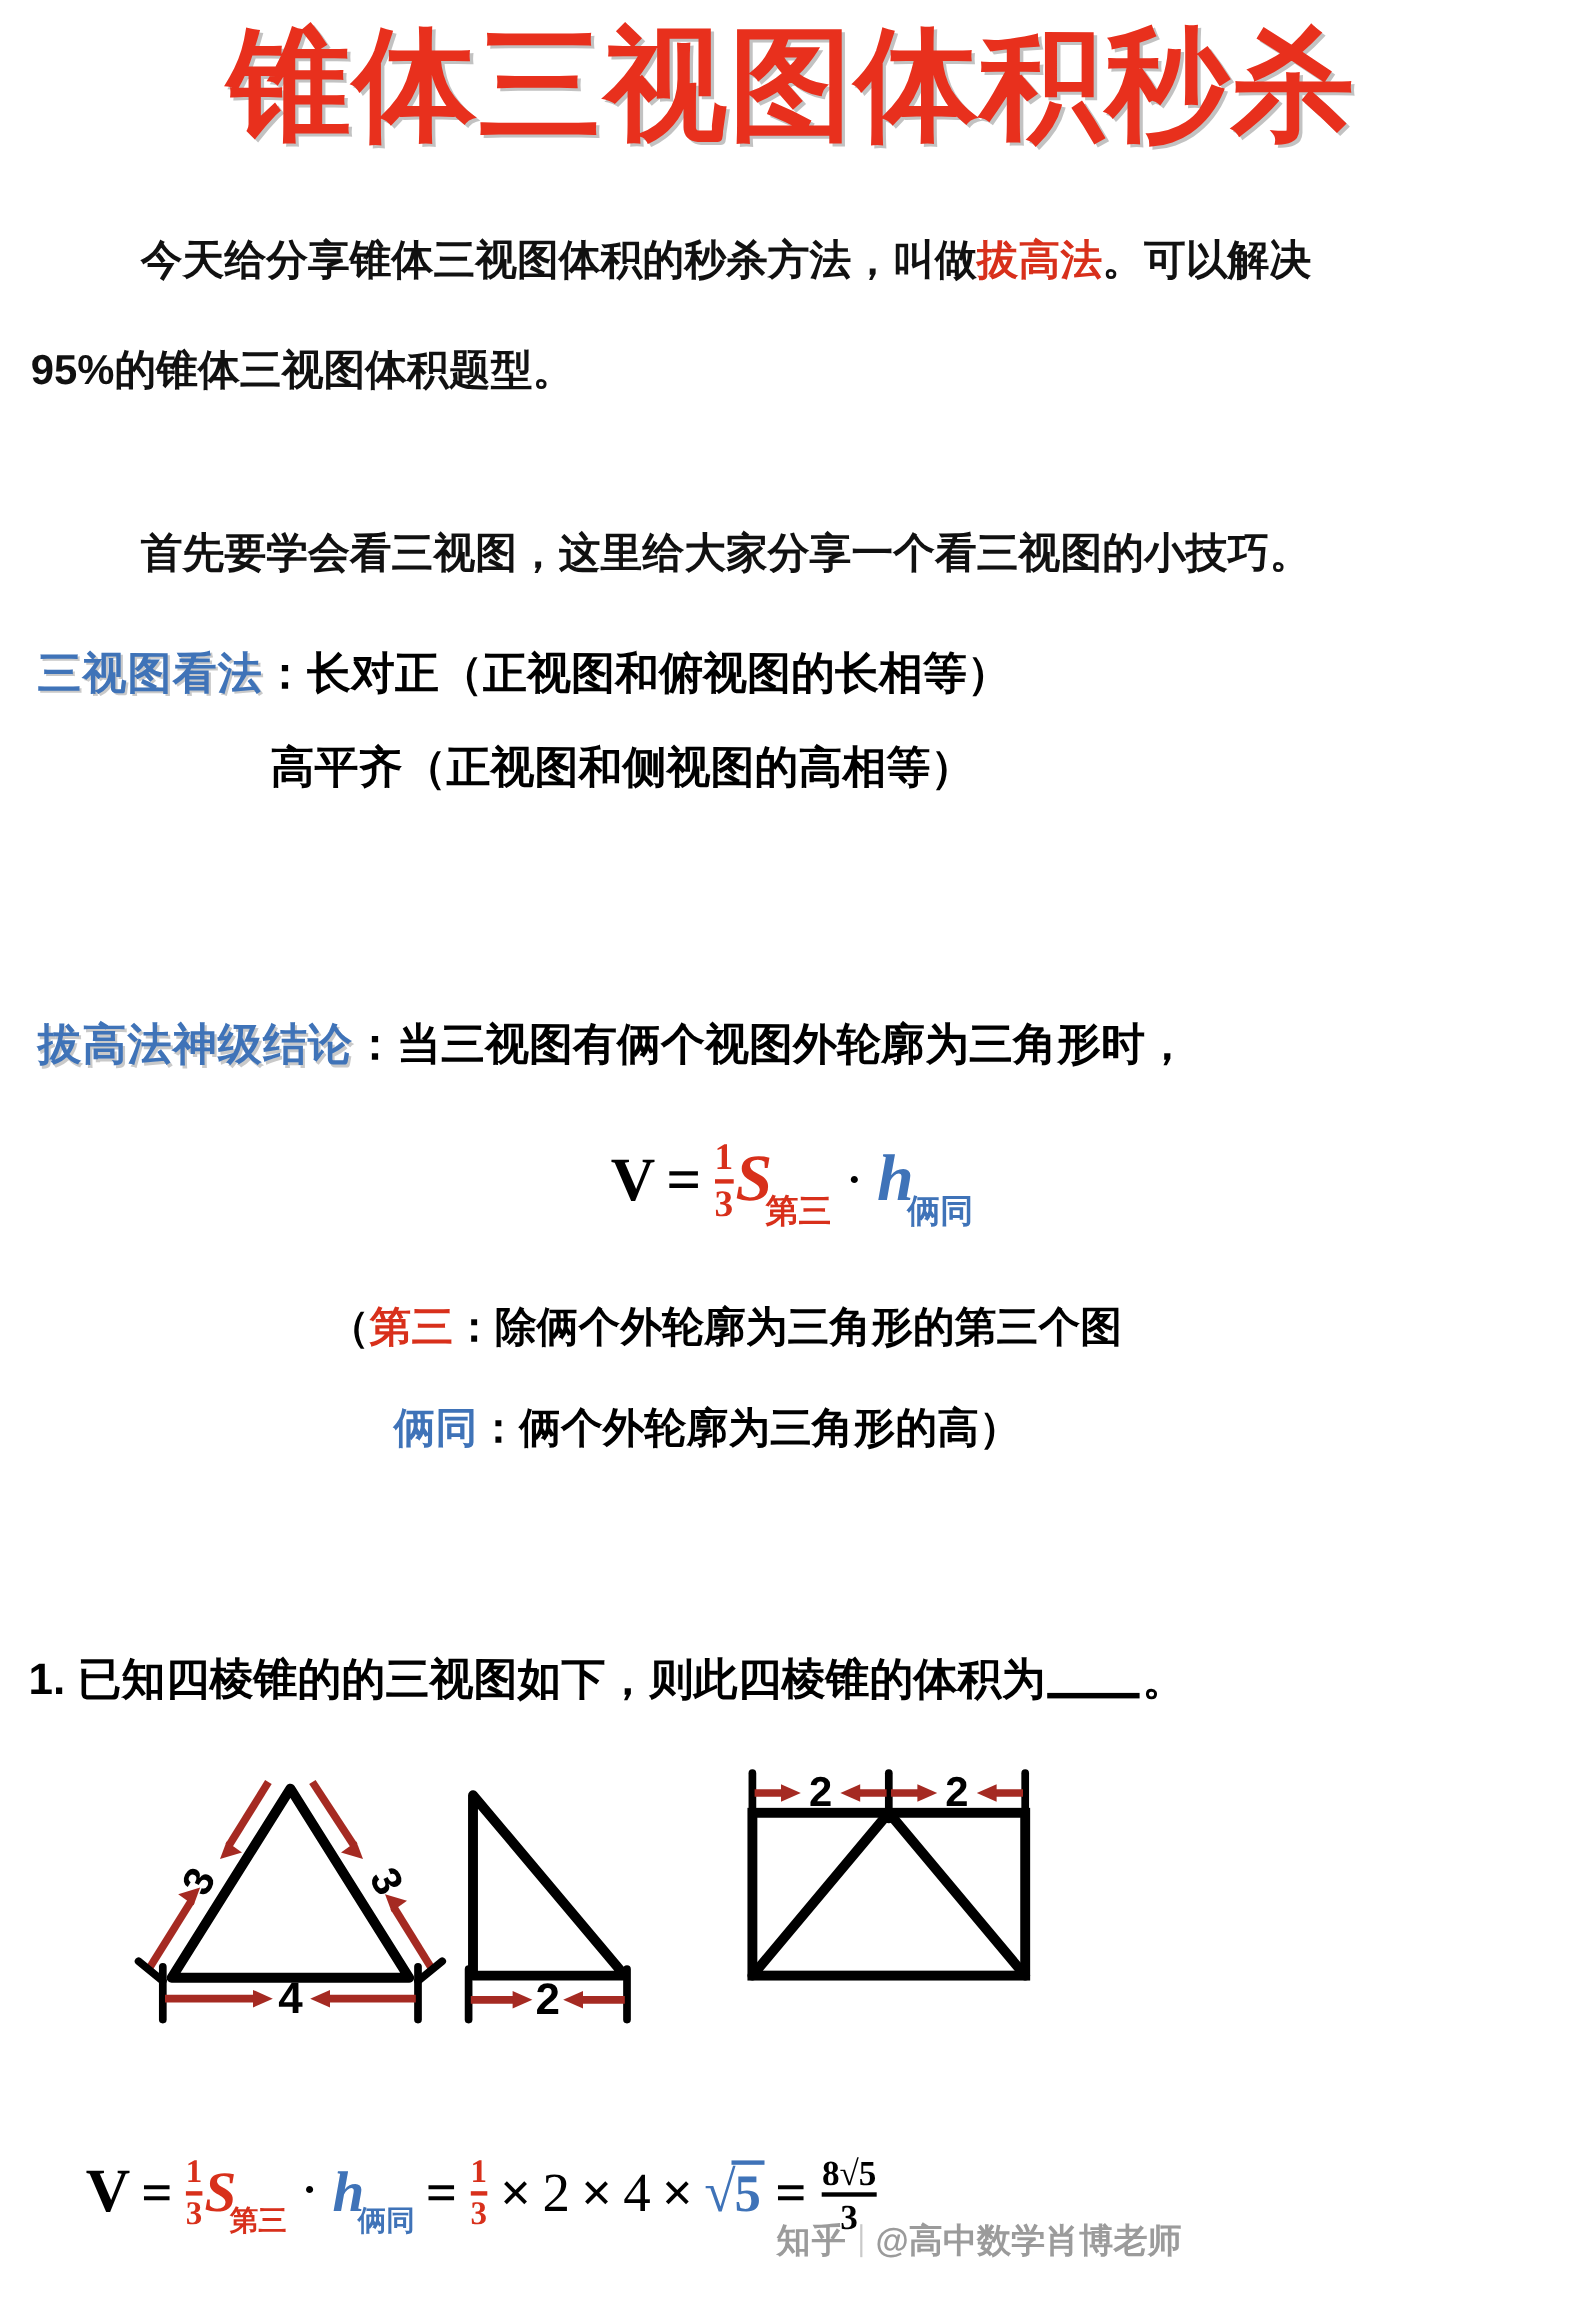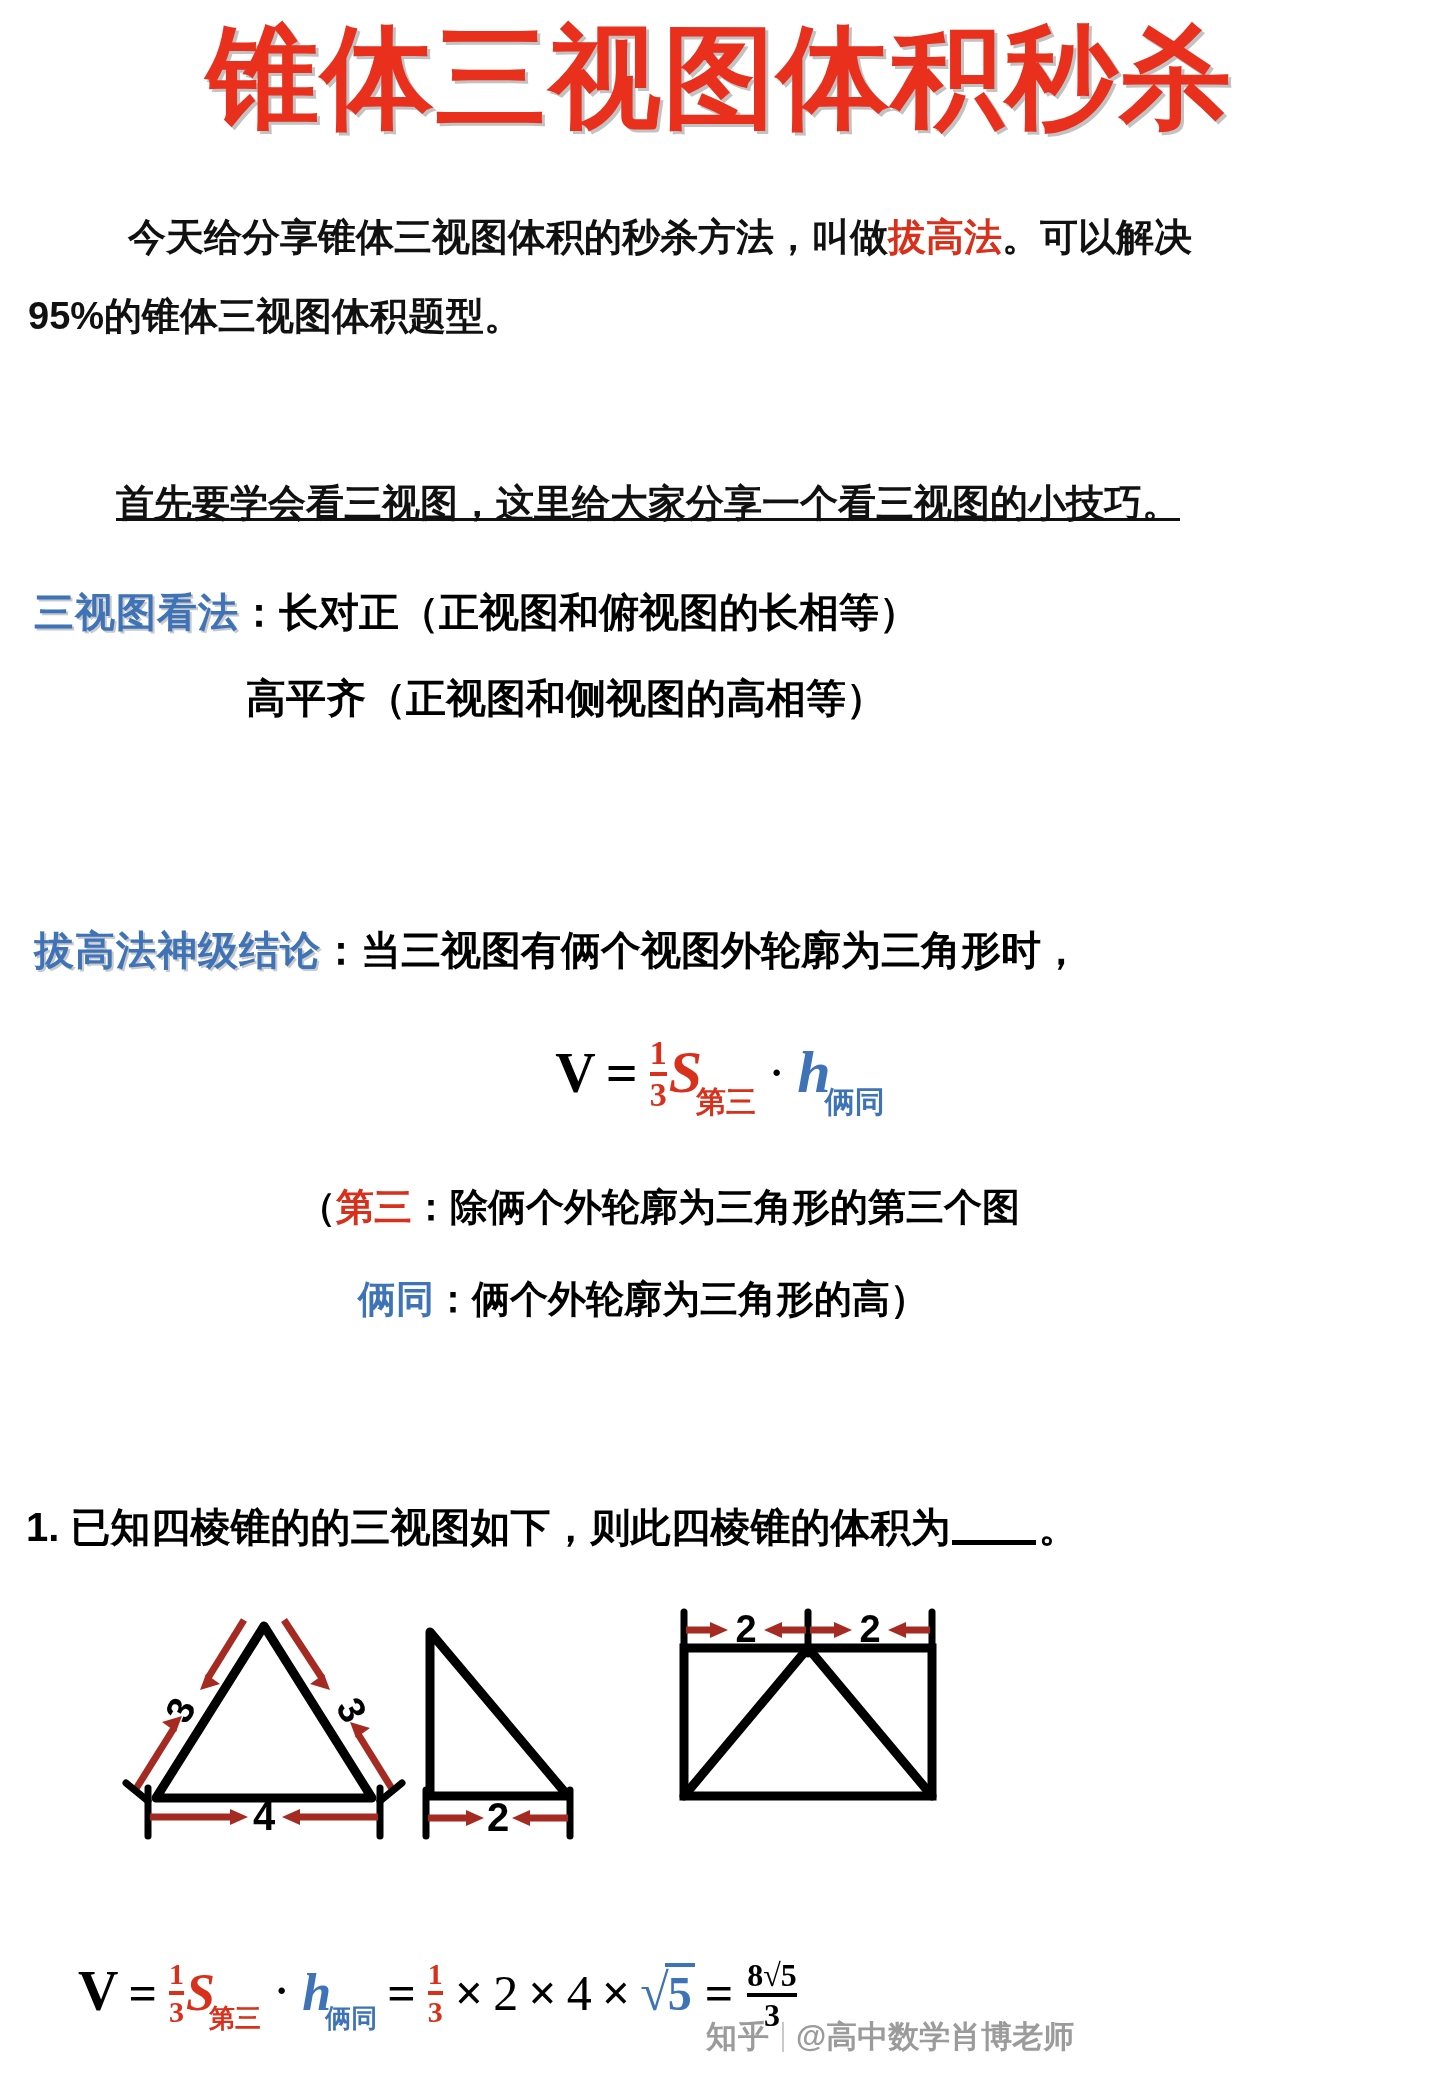--- a/index.html
+++ b/index.html
@@ -29,22 +29,22 @@
   
   .para{
     position:absolute;
     font-size:38px;
     line-height:50px;
     font-weight:600;
     color:#111;
     white-space:nowrap;
   }
   .p1a{top:212px;left:128px;}
-  .p1b{top:291px;left:28px;}
-  .p2{top:478px;left:116px;text-decoration:underline;}
+  .p1b{top:312px;left:28px;}
+  .p2{top:478px;left:128px;}
 
   .bold{font-weight:900;}
   .red{color:#d8301b;font-weight:900;}
   .blue{color:#3f73b8;font-weight:900;}
 
   
   .sect{
     position:absolute;
     font-size:40px;
     line-height:52px;

